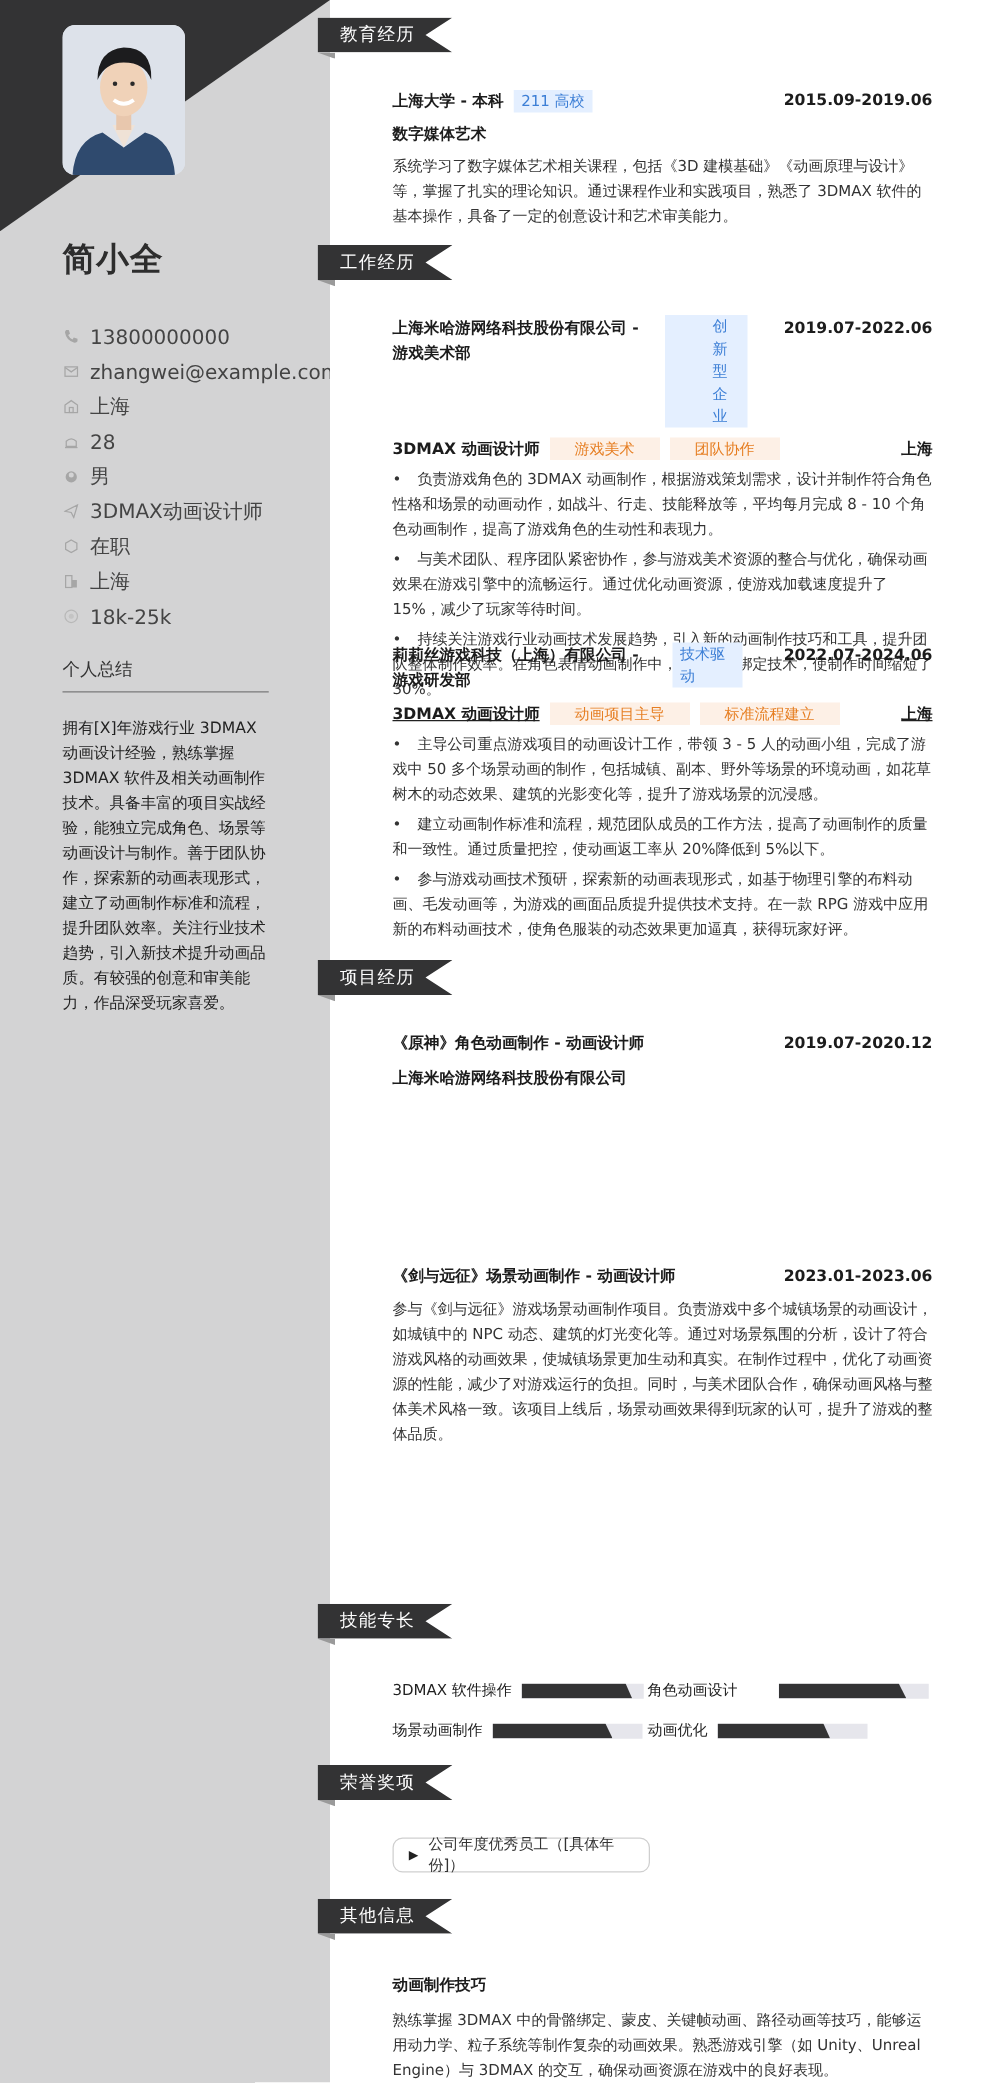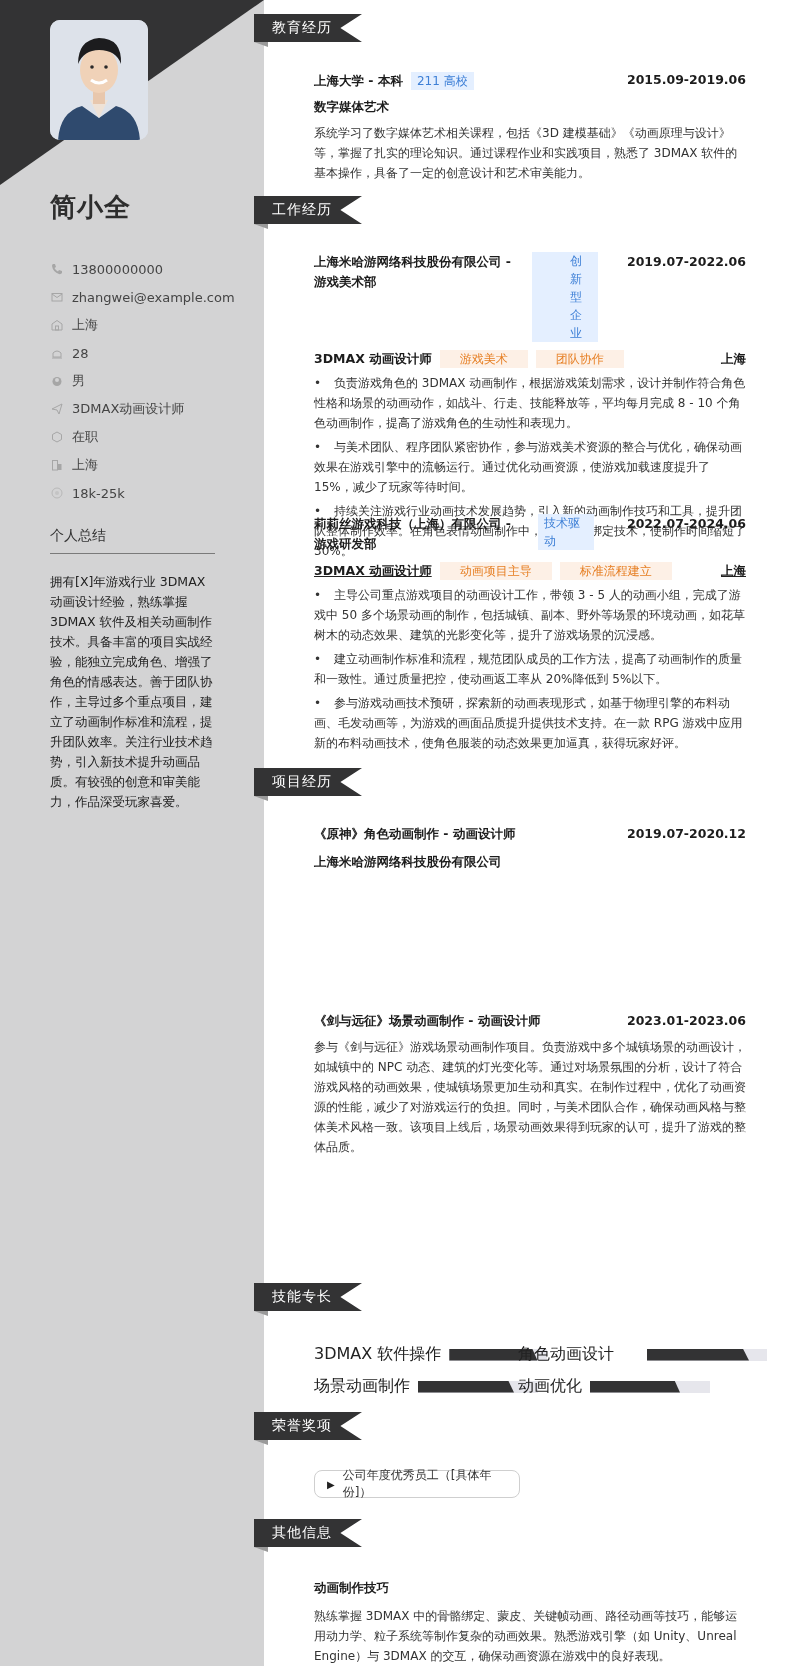--- a/index.html
+++ b/index.html
@@ -4,42 +4,42 @@
 <style>
   * { box-sizing: border-box; margin: 0; padding: 0; }
   html, body { width: 794px; height: 1666px; background: #fff; }
   body { font-family: "DejaVu Sans", "Liberation Sans", sans-serif; color: #222; position: relative; overflow: hidden; }
 
   .sidebar { position: absolute; left: 0; top: 0; width: 264px; height: 1666px; background: #d3d3d4; overflow: hidden; }
   .sidebar .corner { position: absolute; left: 0; top: 0; width: 264px; height: 185px; background: #333334; clip-path: polygon(0 0, 100% 0, 0 100%); }
   .avatar { position: absolute; left: 50px; top: 20px; width: 98px; height: 120px; border-radius: 10px; overflow: hidden; background: #dfe3ea; }
   .name { position: absolute; left: 50px; top: 190px; font-size: 26px; font-weight: bold; color: #2d2d2d; letter-spacing: 1px; }
   .contacts { position: absolute; left: 50px; top: 255px; list-style: none; }
-  .contacts li { height: 28px; display: flex; align-items: center; font-size: 13px; color: #444; }
+  .contacts li { height: 28px; display: flex; align-items: center; font-size: 16px; color: #444; }
   .contacts .ic { width: 14px; height: 14px; margin-right: 8px; color: #a6a6a6; display: inline-flex; align-items: center; justify-content: center; }
   .summary-title { position: absolute; left: 50px; top: 527px; width: 165px; font-size: 14px; color: #333; padding-bottom: 8px; border-bottom: 1px solid #7a7a7a; }
   .summary-text { position: absolute; left: 50px; top: 572px; width: 170px; font-size: 12.5px; line-height: 20px; color: #222; }
 
   .main { position: absolute; left: 264px; top: 0; width: 530px; height: 1666px; }
   .section-tag { position: absolute; left: -10px; width: 108px; height: 28px; }
   .section-tag .ribbon { position: absolute; left: 0; top: 0; width: 108px; height: 28px; background: #333334; clip-path: polygon(0 0, 100% 0, 80% 50%, 100% 100%, 0 100%); }
   .section-tag .fold { position: absolute; left: 0; top: 28px; width: 14px; height: 5px; background: #9a9a9a; clip-path: polygon(0 0, 100% 0, 100% 100%); }
   .section-tag .label { position: absolute; left: 18px; top: 5px; font-size: 14px; color: #fff; letter-spacing: 1px; }
 
   .block { position: absolute; left: 50px; width: 432px; }
   .row { display: flex; justify-content: space-between; align-items: flex-start; }
   .bold { font-weight: bold; font-size: 12.5px; color: #1c1c1c; line-height: 20px; }
   .date { font-weight: bold; font-size: 12.5px; color: #1c1c1c; white-space: nowrap; line-height: 20px; }
   .tag-blue { display: inline-block; background: #e4efff; color: #3d7fd6; font-size: 12px; padding: 0 6px; line-height: 18px; margin-left: 8px; }
   .tag-orange { display: inline-block; background: #fdf0e6; color: #e67e22; font-size: 12px; padding: 0 20px; line-height: 18px; margin-left: 8px; }
   .para { font-size: 12px; line-height: 20px; color: #333; }
   .bullet { font-size: 12px; line-height: 20px; color: #333; margin-top: 4px; }
   .bullet .dot { display: inline-block; width: 20px; }
 
-  .skill-row { position: absolute; display: flex; align-items: center; font-size: 16px; color: #222; }
+  .skill-row { position: absolute; display: flex; align-items: center; font-size: 12px; color: #222; }
   .bar { position: relative; height: 12px; background: #e6e6ec; margin-left: 8px; }
   .bar .fill { position: absolute; left: 0; top: 0; height: 12px; background: #333334; clip-path: polygon(0 0, 94% 0, 100% 100%, 0 100%); }
 
   .award { position: absolute; left: 50px; top: 1386px; width: 206px; height: 28px; border: 1px solid #cfcfcf; border-radius: 8px; display: flex; align-items: center; padding-left: 12px; font-size: 12px; color: #333; }
   .award .tri { font-size: 10px; margin-right: 8px; color: #222; }
 </style>
 </head>
 <body>
 
 <div class="sidebar">
@@ -134,21 +134,21 @@
           <svg width="12" height="12" viewBox="0 0 12 12">
             <circle cx="6" cy="6" r="5" fill="none" stroke="#b8b8b8"></circle>
             <circle cx="6" cy="6" r="2" fill="#c4c4c4"></circle>
           </svg>
         </span>
       <span>18k-25k</span>
     </li>
   </ul>
 
   <div class="summary-title">个人总结</div>
-  <div class="summary-text">拥有[X]年游戏行业 3DMAX 动画设计经验，熟练掌握 3DMAX 软件及相关动画制作技术。具备丰富的项目实战经验，能独立完成角色、增强了角色的情感表达。善于团队协作，主导过多个重点项目，建立了动画制作标准和流程，提升团队效率。关注行业技术趋势，引入新技术提升动画品质。有较强的创意和审美能力，作品深受玩家喜爱。</div>
+  <div class="summary-text">拥有[X]年游戏行业 3DMAX 动画设计经验，熟练掌握 3DMAX 软件及相关动画制作技术。具备丰富的项目实战经验，能独立完成角色、场景等动画设计与制作。善于团队协作，探索新的动画表现形式，建立了动画制作标准和流程，提升团队效率。关注行业技术趋势，引入新技术提升动画品质。有较强的创意和审美能力，作品深受玩家喜爱。</div>
 </div>
 
 <div class="main">
 
   <div class="section-tag" style="top:14px;">
     <div class="ribbon"></div>
       <div class="fold"></div>
     <span class="label">教育经历</span>
   </div>
   <div class="block" style="top:70px;">

